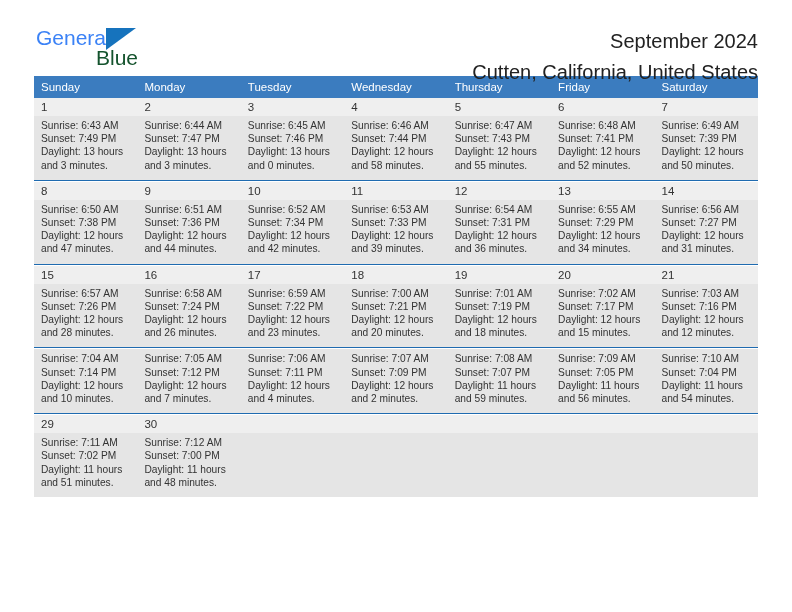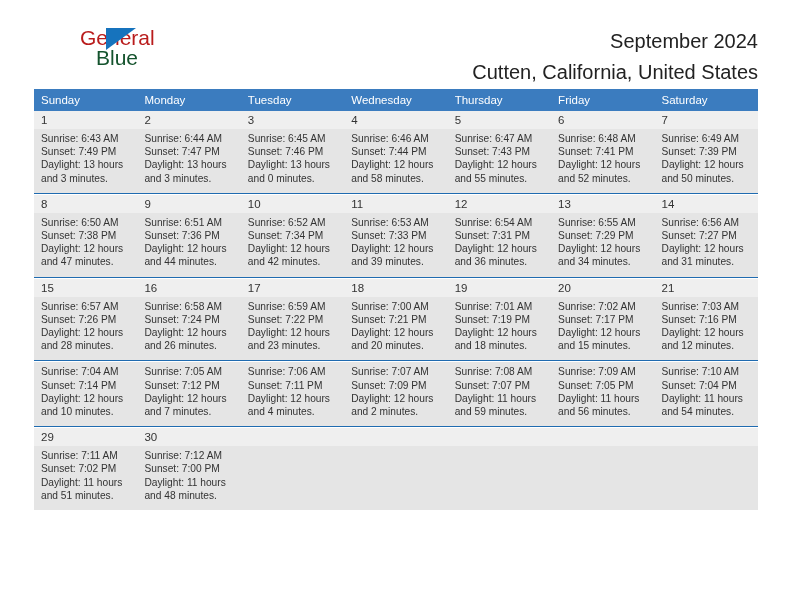--- a/index.html
+++ b/index.html
@@ -32,25 +32,24 @@
     box-sizing: border-box;
   }
   .brand {
     position: relative;
     width: 112px;
     padding-left: 2px;
     user-select: none;
   }
   .brand-top {
     font-size: 21px;
-    color: #b91c1c;
+    color: #3b82f6;
     letter-spacing: 0px;
     line-height: 24px;
     font-weight: normal;
-    margin-left: 44px;
   }
   .brand-bottom {
     font-size: 21px;
     color: #14532d;
     line-height: 22px;
     text-align: right;
     padding-right: 10px;
     margin-top: -3px;
   }
   .brand-tri {
@@ -79,21 +78,21 @@
     line-height: 22px;
     margin-top: 5px;
     white-space: nowrap;
   }
 
   
   .calendar {
     width: 724px;
     border-collapse: collapse;
     table-layout: fixed;
-    margin-top: 15px;
+    margin-top: 2px;
   }
   .calendar th {
     background: #3b7cbf;
     color: #ffffff;
     font-size: 11.5px;
     font-weight: normal;
     text-align: left;
     padding: 5px 0 5px 7px;
     height: 20px;
     box-sizing: border-box;

